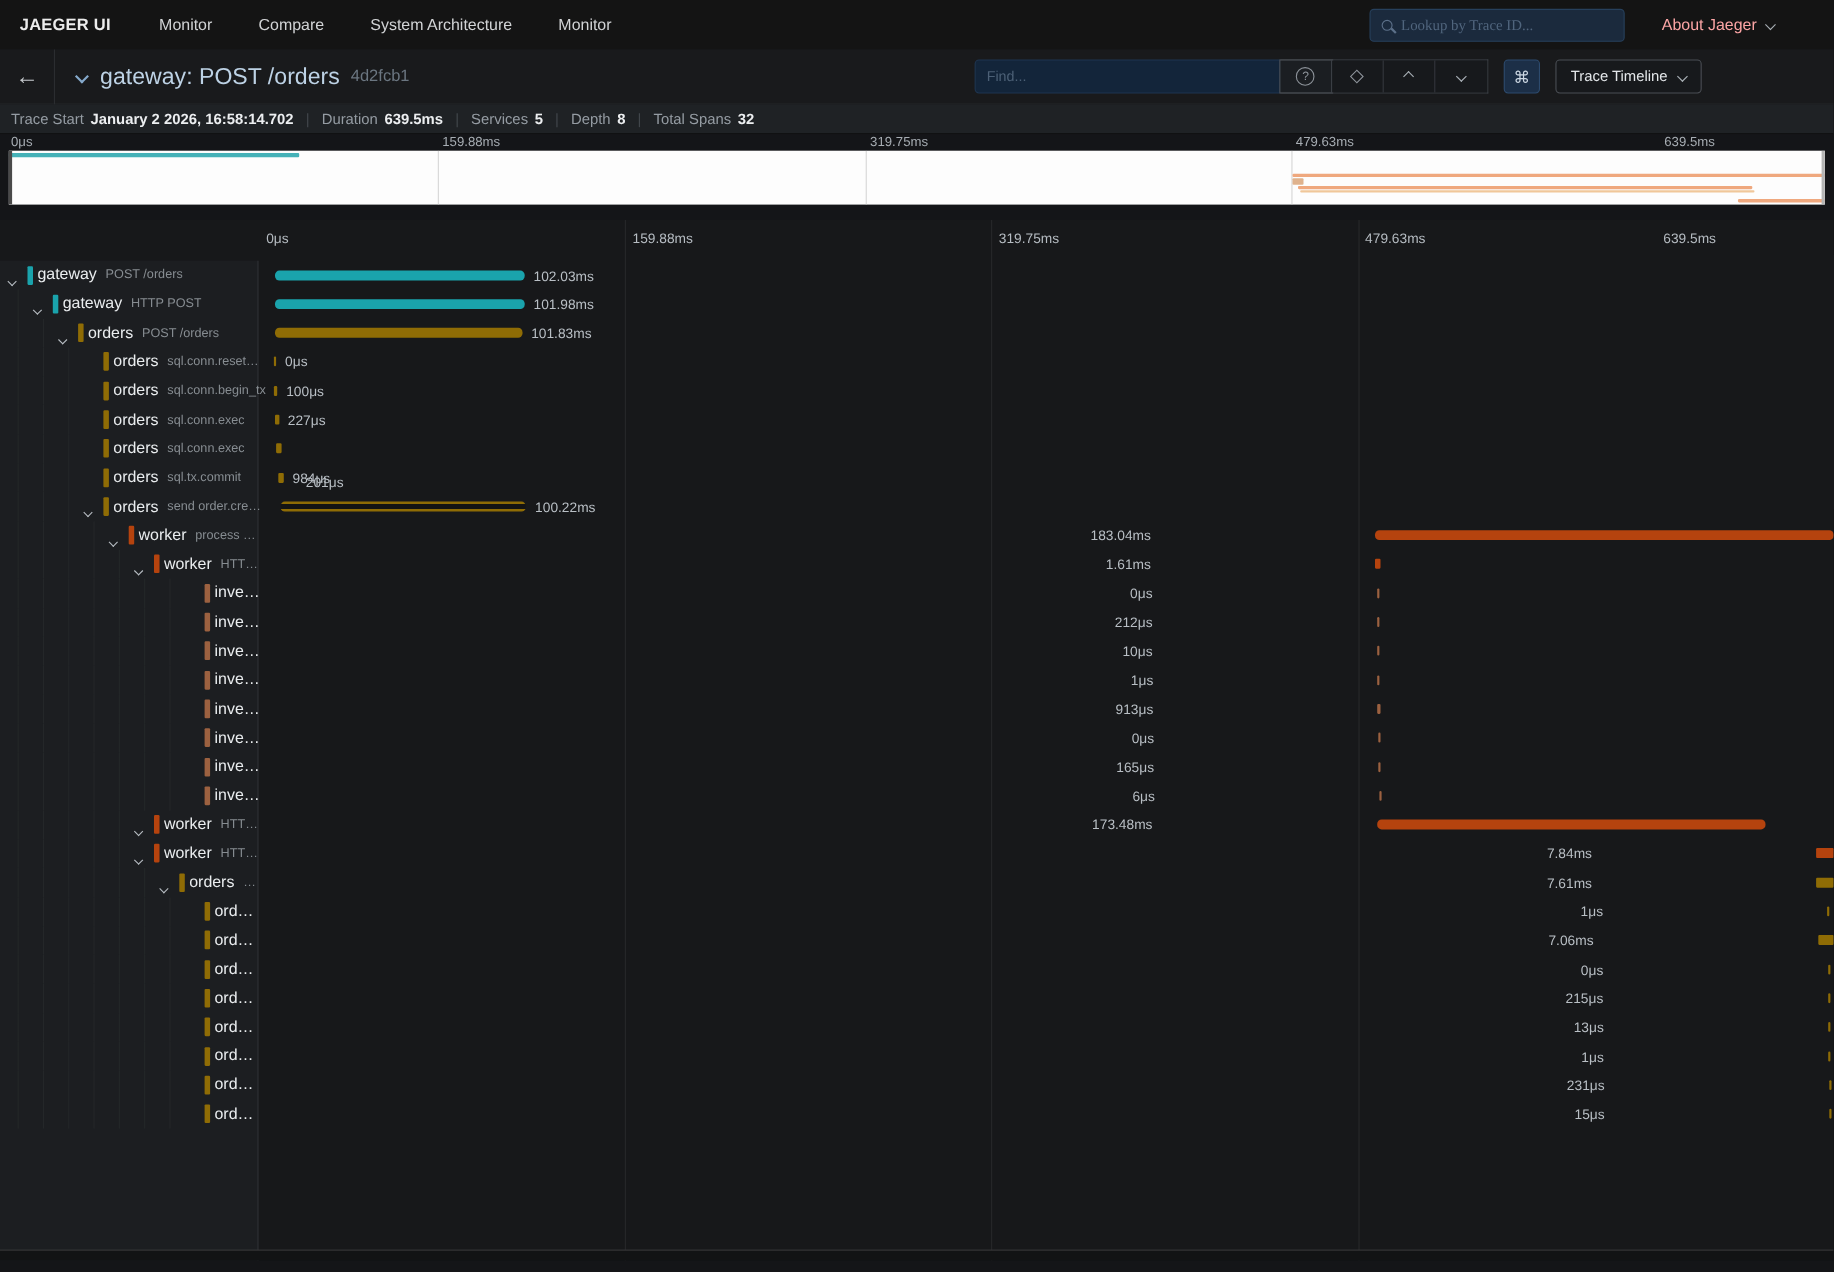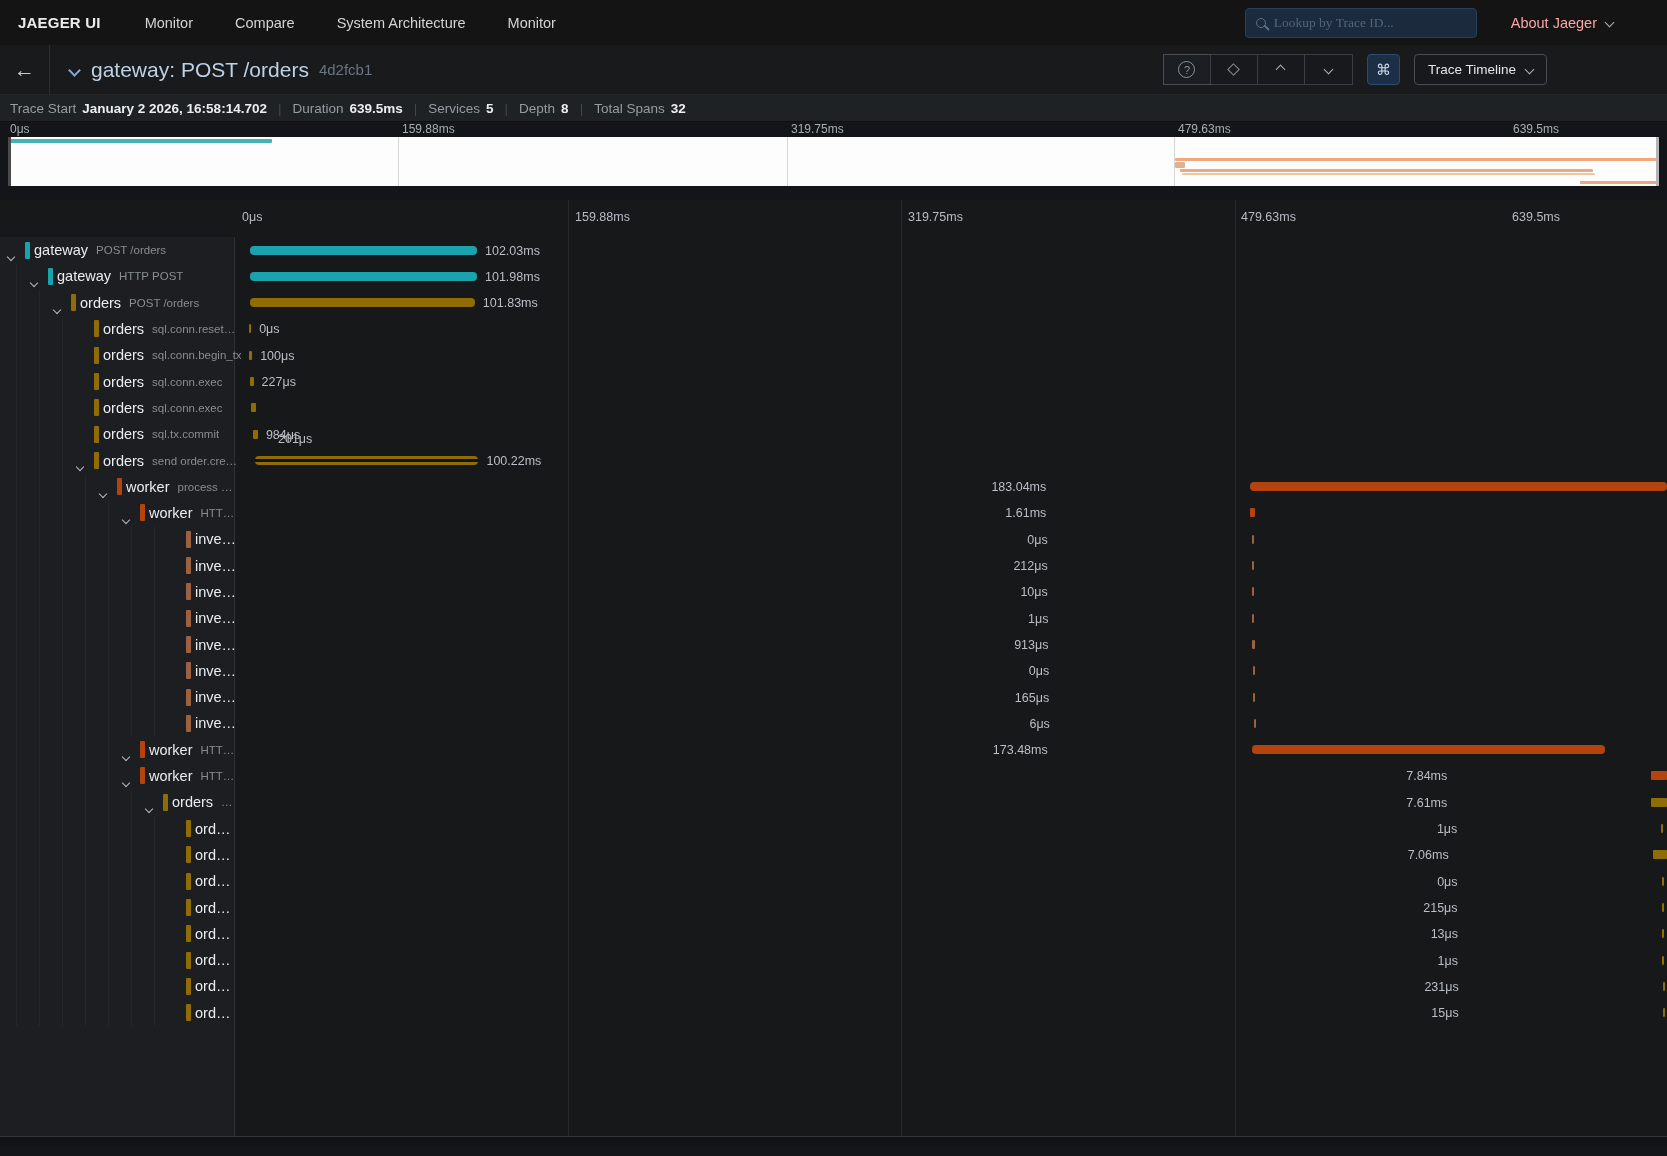--- a/index.html
+++ b/index.html
@@ -119,20 +119,23 @@
     </div>
   </div>
 </div>
 
 <div class="trace-header">
   <div class="back-btn">←</div>
   <div class="title-chev"><span class="chev"></span></div>
   <div class="trace-title">gateway: POST /orders</div>
   <div class="trace-id">4d2fcb1</div>
   <div class="th-right">
+    <div class="find-box">
+      <input placeholder="Find..." style="">
+    </div>
     <div class="btn-group">
       <div class="seg help">
           <span class="qmark">?</span>
         </div>
       <div class="seg">
           <span class="diamond"></span>
         </div>
       <div class="seg">
           <span class="chev up"></span>
         </div>

